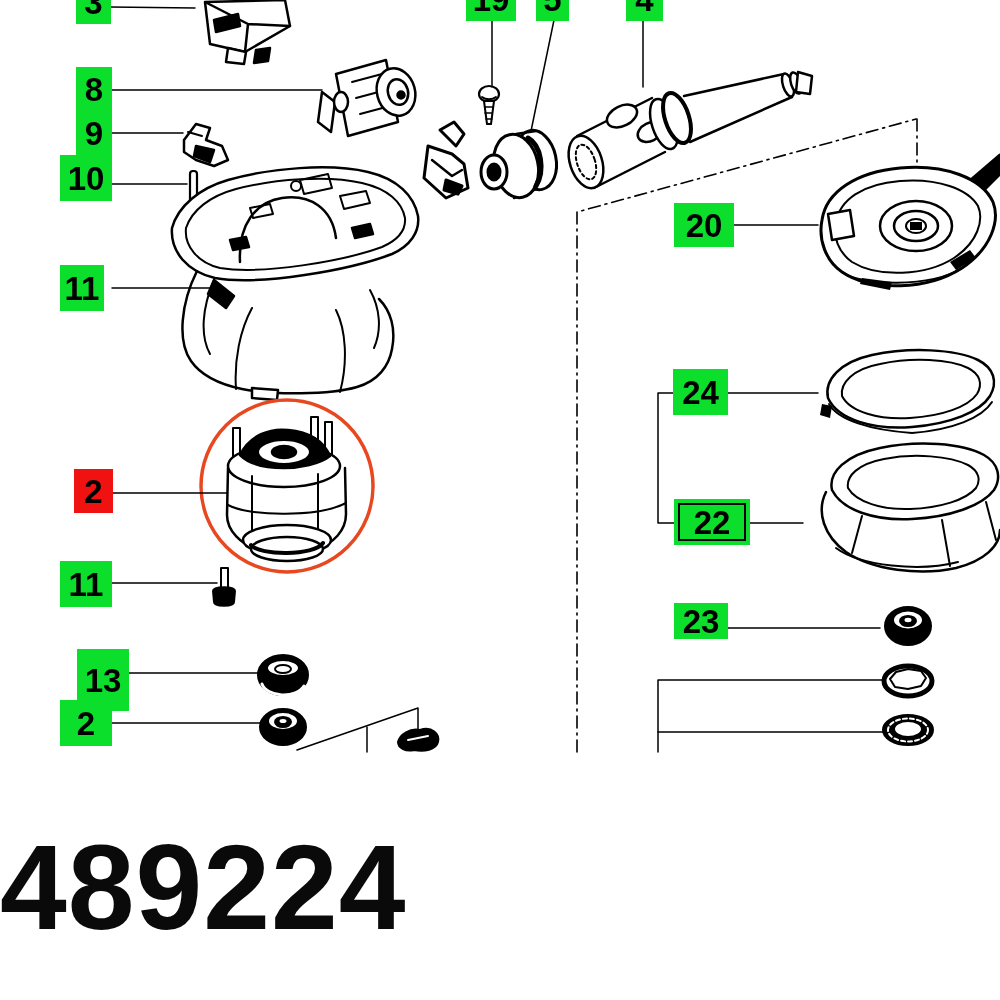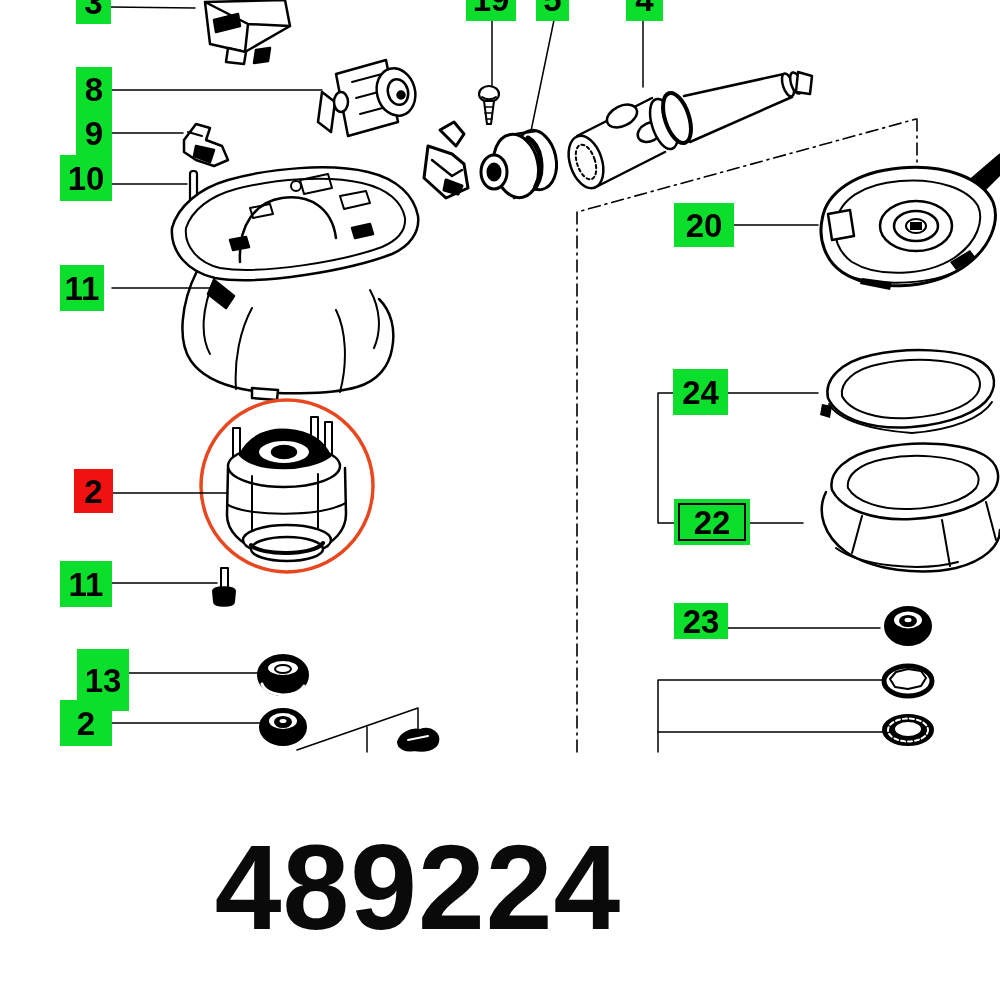--- a/index.html
+++ b/index.html
@@ -13,21 +13,21 @@
     display:flex;align-items:center;justify-content:center;
     font:700 33px "Liberation Sans",sans-serif;line-height:1;
     cursor:pointer;user-select:none;
   }
   .callout.red{background:#F01111;}
   .callout.framed::before{
     content:"";position:absolute;left:4px;top:4px;right:4px;bottom:4px;
     border:2.5px solid #000;pointer-events:none;
   }
   .part-number{
-    position:absolute;left:0;top:818px;width:836px;text-align:center;
+    position:absolute;left:0;top:818px;width:836px;
     font:700 120px "Liberation Sans",sans-serif;color:#0a0a0a;
     letter-spacing:1px;
   }
 </style>
 </head>
 <body>
 
 <div class="canvas">
 
   <svg class="diagram-svg" width="1000" height="1000" viewBox="0 0 1000 1000" fill="none" stroke="#000" stroke-linecap="round" stroke-linejoin="round">

